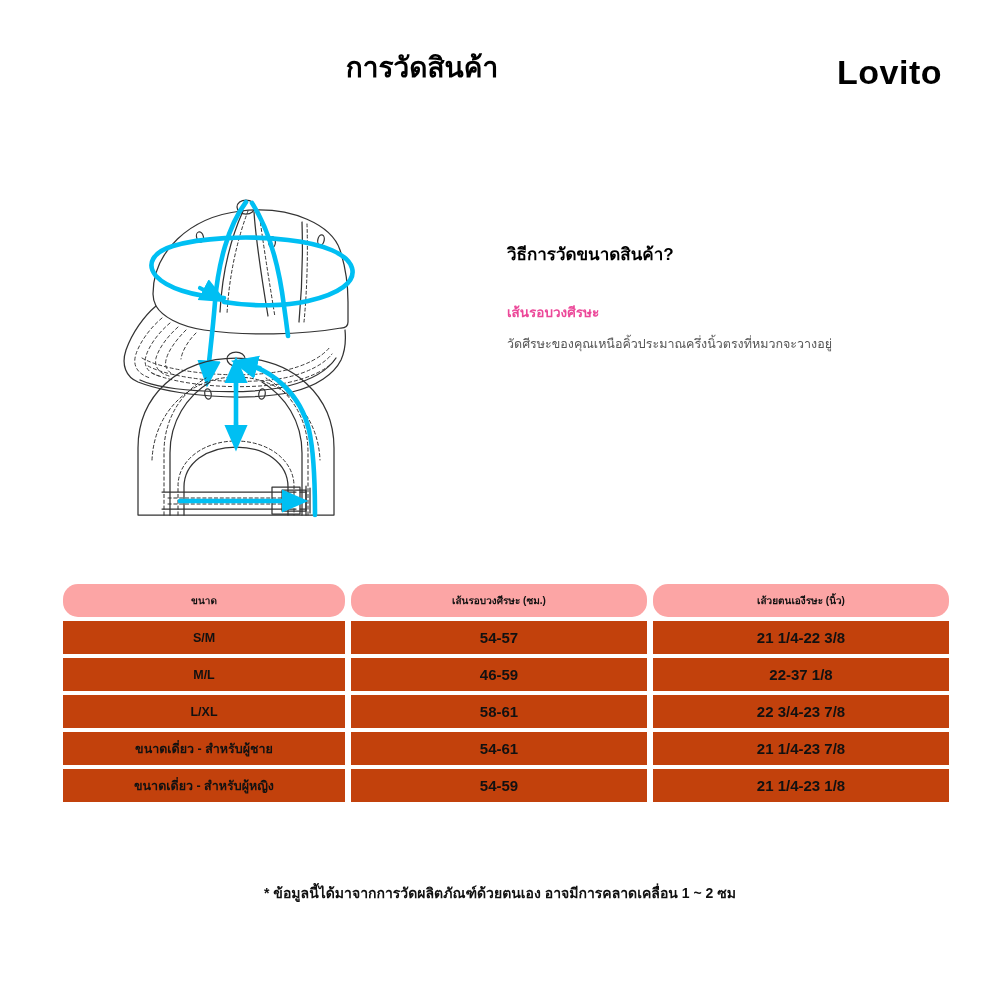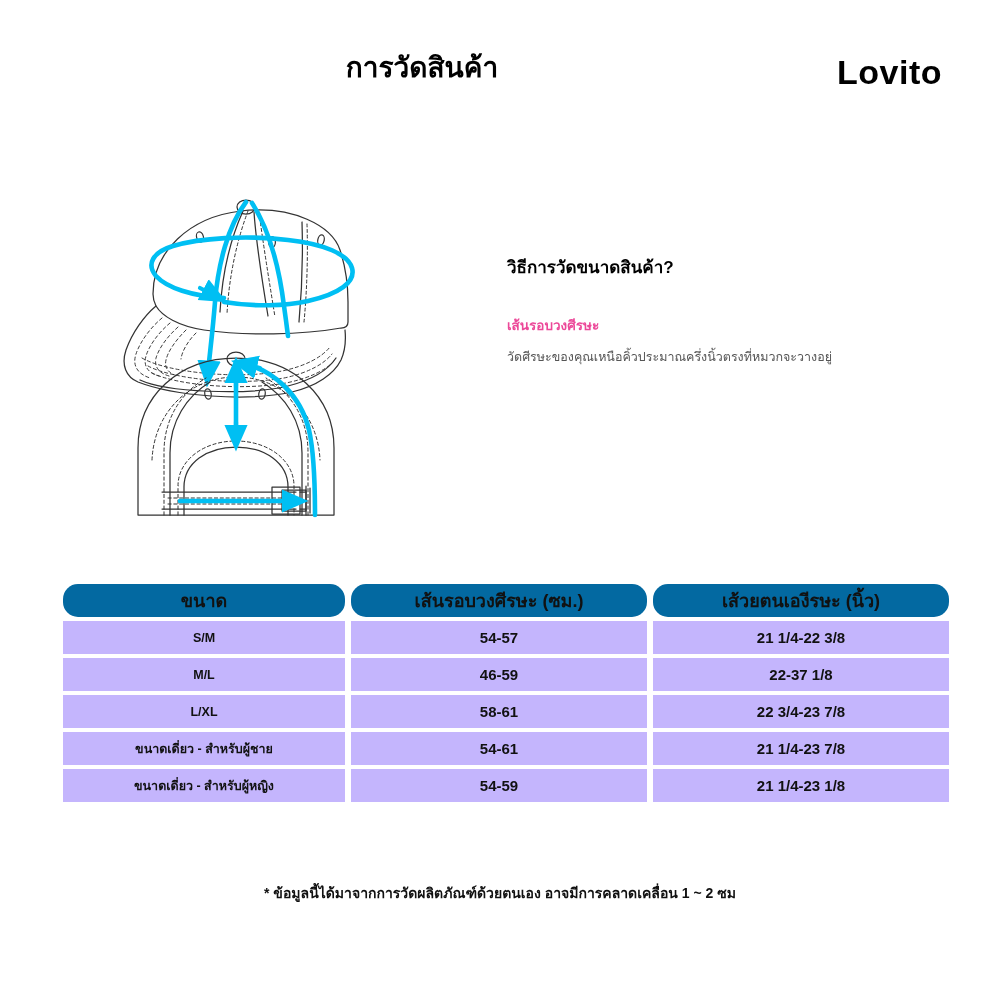--- a/index.html
+++ b/index.html
@@ -55,21 +55,21 @@
     top: 130px;
     width: 320px;
     height: 410px;
   }
   .illustrations svg { display: block; }
 
   
   .info {
     position: absolute;
     left: 507px;
-    top: 258px;
+    top: 245px;
     width: 420px;
   }
   .info-title {
     font-size: 17px;
     font-weight: bold;
     color: #000000;
     margin: 0 0 40px 0;
     line-height: 1.2;
   }
   .info-sub {
@@ -102,26 +102,26 @@
   .size-table td {
     padding: 0;
     height: 33px;
     text-align: center;
     vertical-align: middle;
     font-size: 15px;
     font-weight: bold;
     color: #111111;
   }
   .size-table th {
-    background: #0369a1;
-    font-size: 18px;
+    background: #fca5a5;
+    font-size: 10px;
     border-radius: 15px;
   }
   .size-table td {
-    background: #c4b5fd;
+    background: #c2410c;
   }
   .col-size    { width: 282px; }
   .col-cm      { width: 296px; }
   .col-inch    { width: 296px; }
 
   .size-table td.cell-size-label {
     font-size: 12.5px;
   }
 
   

